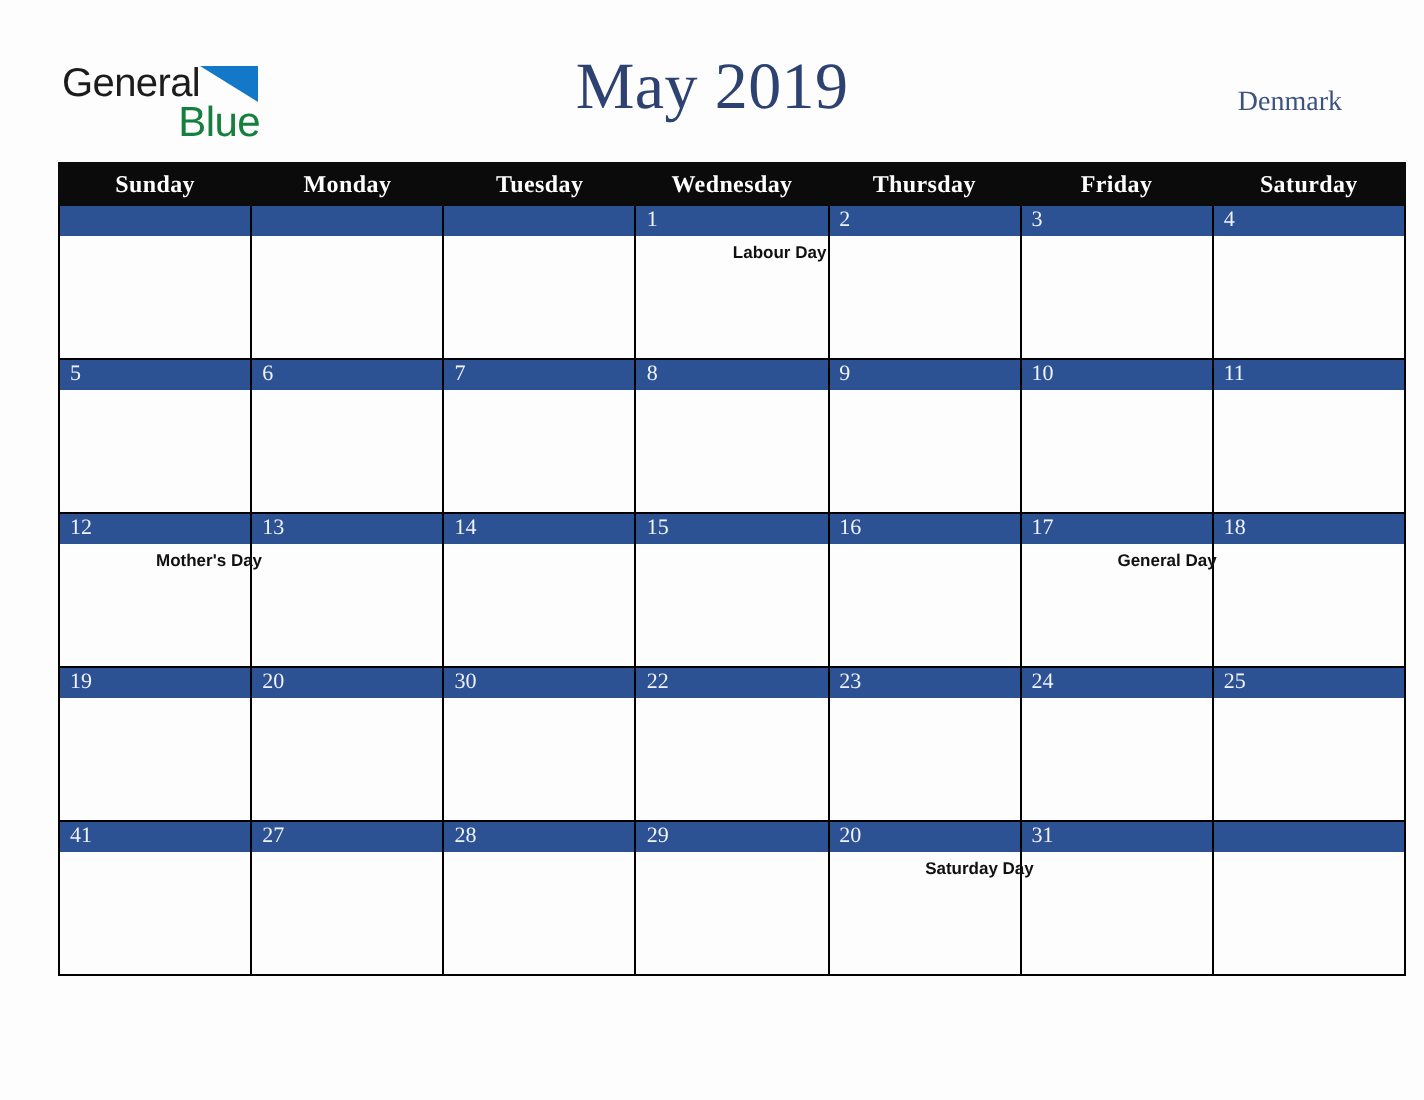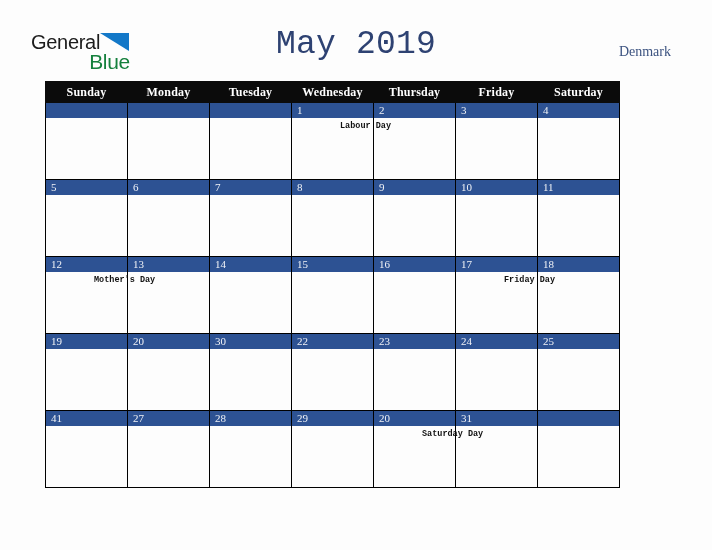--- a/index.html
+++ b/index.html
@@ -73,44 +73,43 @@
     letter-spacing: -0.3px;
     line-height: 23px;
   }
 
   .title {
     position: absolute;
     left: 0;
     top: 26px;
     width: 712px;
     text-align: center;
-    font-family: Liberation Mono, monospace;
+    font-family: Liberation Serif, serif;
     font-size: 33px;
     color: #2e4272;
     letter-spacing: 0.2px;
   }
 
   .country {
     position: absolute;
     right: 29px;
     top: 44px;
     font-family: "Liberation Serif", serif;
     font-size: 14px;
     color: #3c5380;
   }
 
   
   .calendar {
     position: absolute;
     left: 29px;
     top: 81px;
-    width: 575px;
+    width: 674px;
     border-collapse: collapse;
     table-layout: fixed;
-    margin-left: 16px;
   }
 
   .calendar th {
     background: #0b0b0b;
     color: #ffffff;
     font-family: "Liberation Serif", serif;
     font-size: 12px;
     font-weight: bold;
     height: 20px;
     padding: 0;
@@ -138,21 +137,21 @@
     padding-left: 5px;
     box-sizing: border-box;
     overflow: hidden;
   }
 
   .events {
     padding: 3px 4px 0 4px;
   }
 
   .event {
-    font-family: Liberation Mono, monospace;
+    font-family: Liberation Sans, sans-serif;
     font-size: 8.5px;
     font-weight: bold;
     color: #111111;
     line-height: 11px;
     white-space: nowrap;
     padding-left: 44px;
   }
 </style>
 </head>
 <body>
@@ -271,21 +270,21 @@
             <div class="daynum">15</div>
             <div class="events"></div>
           </td>
           <td>
             <div class="daynum">16</div>
             <div class="events"></div>
           </td>
           <td>
             <div class="daynum">17</div>
             <div class="events">
-              <div class="event">Friday Day</div>
+              <div class="event">General Day</div>
             </div>
           </td>
           <td>
             <div class="daynum">18</div>
             <div class="events"></div>
           </td>
         </tr>
         <tr>
           <td>
             <div class="daynum">19</div>

